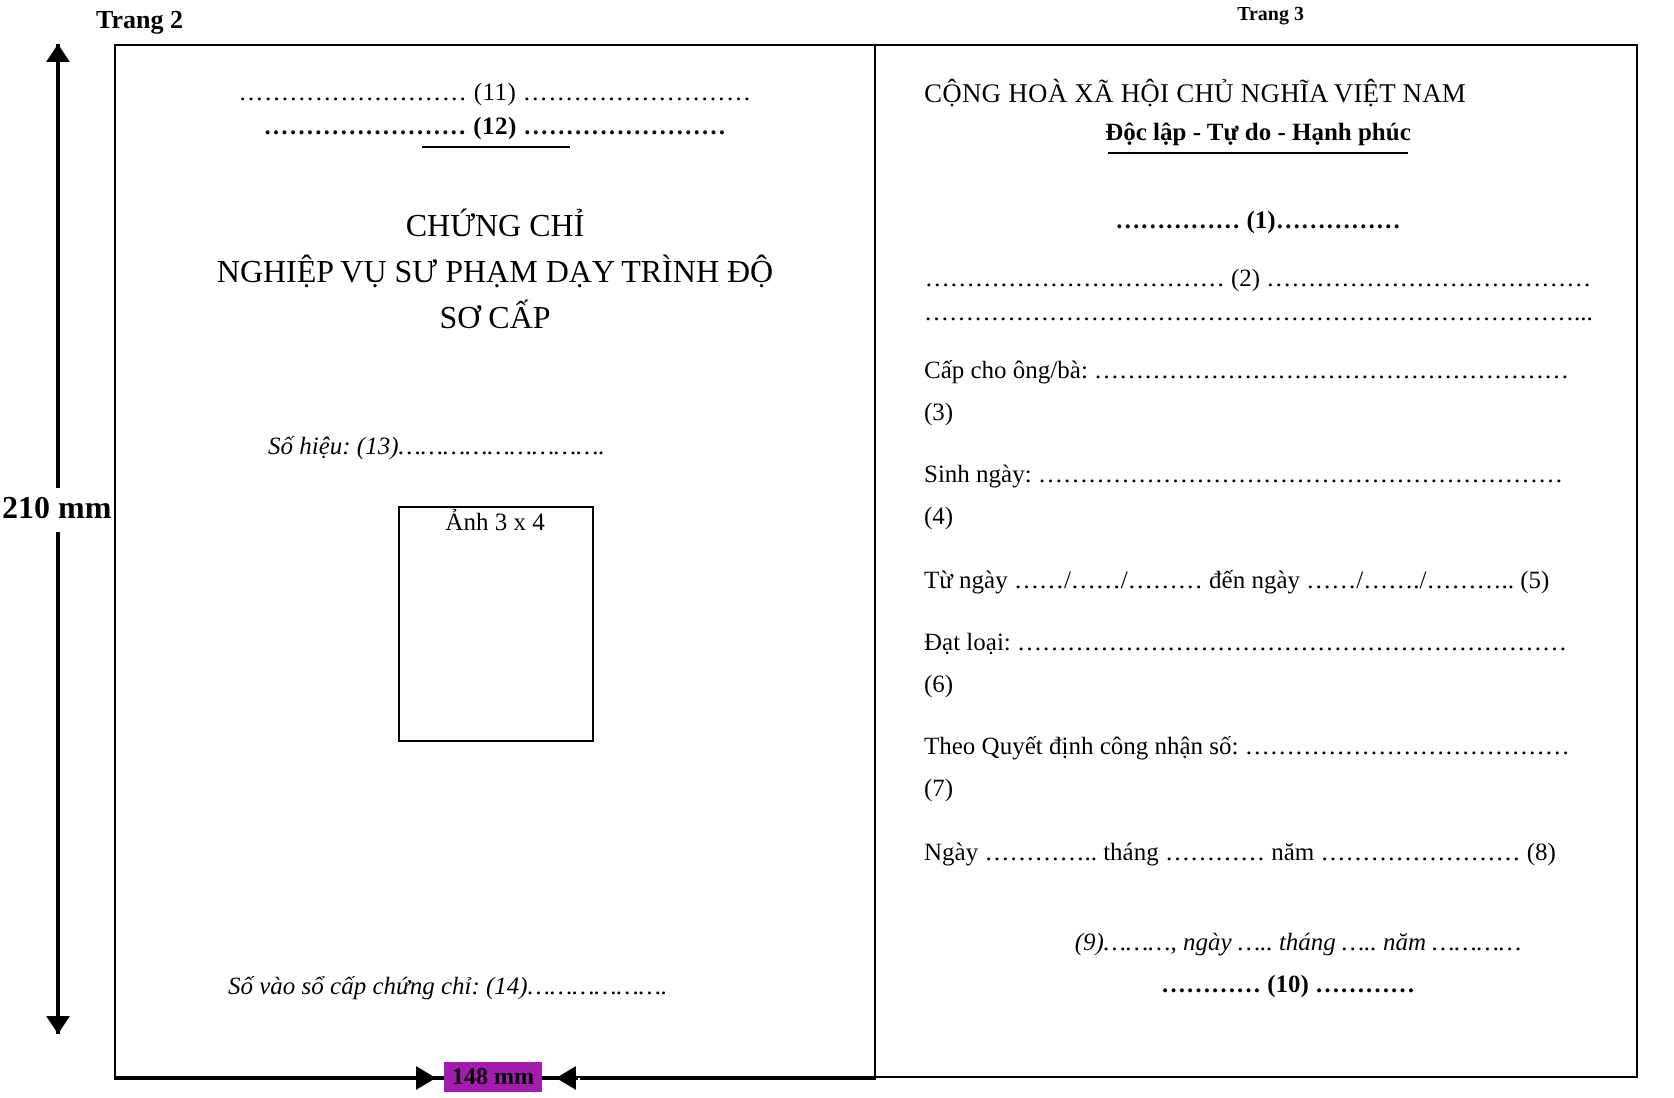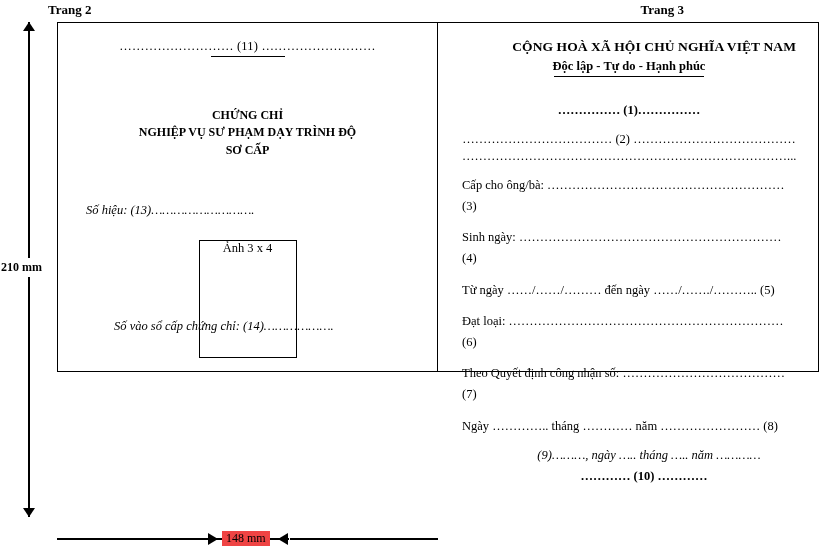--- a/index.html
+++ b/index.html
@@ -15,46 +15,45 @@
     position: relative;
     overflow: hidden;
   }
 
   .page-labels {
     position: absolute;
     top: 2px;
     left: 0;
     width: 674px;
     height: 20px;
-    padding-left: 32px;
   }
   .label-left {
     position: absolute;
     left: 48px;
     top: 0;
     font-weight: bold;
     font-size: 13px;
     font-family: "Liberation Serif", serif;
   }
   .label-right {
     position: absolute;
     right: 22px;
     top: 0;
     font-weight: bold;
-    font-size: 13px;
+    font-size: 10px;
     font-family: "Liberation Serif", serif;
   }
 
   
   .doc-frame {
     position: absolute;
     left: 57px;
     top: 22px;
     width: 762px;
-    height: 350px;
+    height: 517px;
     border: 1px solid #000;
     box-sizing: border-box;
     display: flex;
   }
   .page-half {
     box-sizing: border-box;
     height: 100%;
     position: relative;
   }
   .page-left {
@@ -81,29 +80,30 @@
     font-weight: bold;
   }
   .short-rule {
     width: 74px;
     height: 1px;
     background: #000;
     margin: 1px auto 0 auto;
   }
   .cert-title {
     text-align: center;
-    font-weight: bold;
-    font-size: 12px;
+    font-weight: normal;
+    font-size: 16px;
     line-height: 1.45;
-    margin-top: 50px;
+    margin-top: 28px;
   }
   .so-hieu {
     font-style: italic;
     font-size: 12.5px;
     margin-top: 44px;
+    margin-left: 48px;
   }
   .photo-box {
     width: 96px;
     height: 116px;
     border: 1px solid #000;
     margin: 22px auto 0 auto;
     display: flex;
     align-items: flex-start;
     justify-content: center;
     font-size: 12.5px;
@@ -120,22 +120,22 @@
     bottom: 34px;
   }
 
   
   .r-inner {
     position: absolute;
     left: 0; right: 0; top: 0; bottom: 0;
     padding: 16px 22px 16px 24px;
   }
   .r-national {
-    text-align: right;
-    font-weight: bold;
+    text-align: left;
+    font-weight: normal;
     font-size: 13.5px;
     letter-spacing: 0.1px;
   }
   .r-motto {
     text-align: center;
     font-weight: bold;
     font-size: 12.5px;
     margin-top: 4px;
   }
   .r-motto-rule {
@@ -172,21 +172,21 @@
   .r-para {
     margin-top: 13px;
     font-size: 12.5px;
     line-height: 1.55;
   }
   .r-para b { font-weight: bold; }
   .r-sign {
     text-align: center;
     font-style: italic;
     font-size: 12.5px;
-    margin-top: 12px;
+    margin-top: 28px;
     padding-left: 40px;
   }
   .r-signname {
     text-align: center;
     font-weight: bold;
     font-size: 12.5px;
     margin-top: 6px;
     padding-left: 30px;
   }
 
@@ -213,22 +213,22 @@
     left: 23px;
     top: 508px;
     width: 0; height: 0;
     border-left: 6px solid transparent;
     border-right: 6px solid transparent;
     border-top: 9px solid #000;
   }
   .dim-v-label {
     position: absolute;
     left: 0px;
-    top: 258px;
-    font-size: 12px;
+    top: 244px;
+    font-size: 16px;
     font-weight: bold;
     background: #fff;
     padding: 2px 1px;
     font-family: "Liberation Serif", serif;
   }
 
   .dim-h {
     position: absolute;
     left: 57px;
     top: 538px;
@@ -260,22 +260,22 @@
     width: 0; height: 0;
     border-top: 6px solid transparent;
     border-bottom: 6px solid transparent;
     border-right: 10px solid #000;
   }
   .dim-h-label {
     position: absolute;
     left: 222px;
     top: 531px;
     font-size: 12px;
-    font-weight: normal;
-    background: #ef4444;
+    font-weight: bold;
+    background: #a21caf;
     padding: 0 4px;
     font-family: "Liberation Serif", serif;
   }
 </style>
 </head>
 <body>
 
 <div class="page-labels">
   <div class="label-left">Trang 2</div>
   <div class="label-right">Trang 3</div>
@@ -284,20 +284,21 @@
 <div class="dim-v"></div>
 <div class="dim-v-arrow-top"></div>
 <div class="dim-v-arrow-bottom"></div>
 <div class="dim-v-label">210 mm</div>
 
 <div class="doc-frame">
 
   <div class="page-half page-left">
     <div class="l-inner">
       <div class="dots-line">……………………… (11) ………………………</div>
+      <div class="dots-line bold">…………………… (12) ……………………</div>
       <div class="short-rule"></div>
 
       <div class="cert-title">
         <div>CHỨNG CHỈ</div>
         <div>NGHIỆP VỤ SƯ PHẠM DẠY TRÌNH ĐỘ</div>
         <div>SƠ CẤP</div>
       </div>
 
       <div class="so-hieu">Số hiệu: (13)……………………….</div>
 

